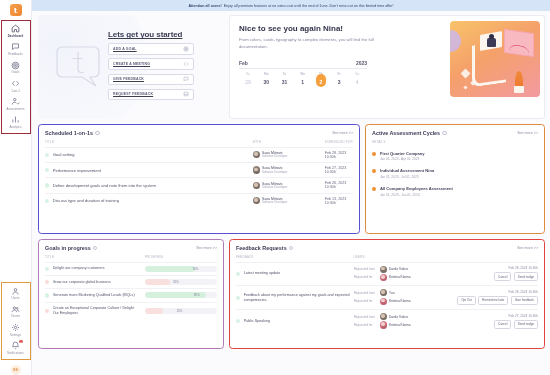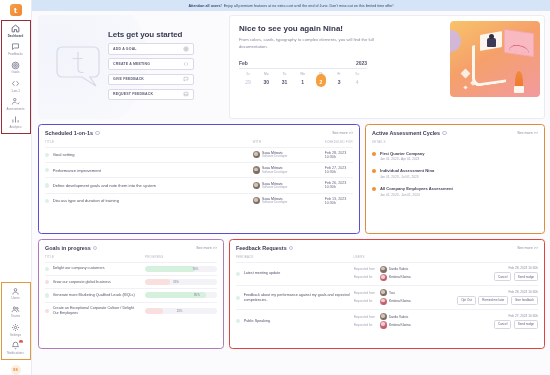--- a/index.html
+++ b/index.html
@@ -81,21 +81,21 @@
   .hero-left .bgshape {
     position: absolute; left: -40px; top: -30px; width: 150px; height: 150px;
     background: radial-gradient(circle at 40% 40%, #f2f4fb 0%, #f7f8fc 60%, #fbfbfe 100%);
     border-radius: 50%;
   }
   .bubble-logo {
     position: relative; margin-left: 16px; width: 48px; height: 52px;
     display: flex; align-items: center; justify-content: center;
   }
   .bubble-logo svg { width: 48px; height: 52px; }
-  .starter { position: relative; margin-left: 6px; }
+  .starter { position: relative; margin-left: 6px; text-decoration: underline; }
   .starter h2 {
     font-size: 8px; font-weight: bold; color: #3a3a55;
     margin-bottom: 4px; letter-spacing: -.01em;
   }
   .start-btn {
     width: 86px; height: 11.5px; border: 0.7px solid #d9dbe9;
     border-radius: 2px; background: #fff; display: flex;
     align-items: center; justify-content: space-between;
     padding: 0 4px; margin-bottom: 3.6px; cursor: pointer;
   }

